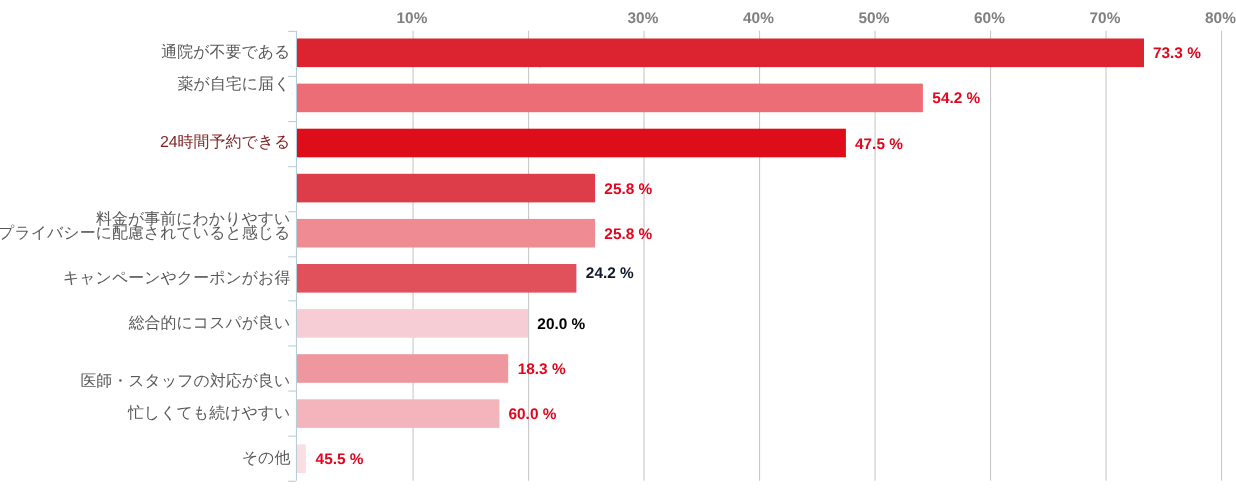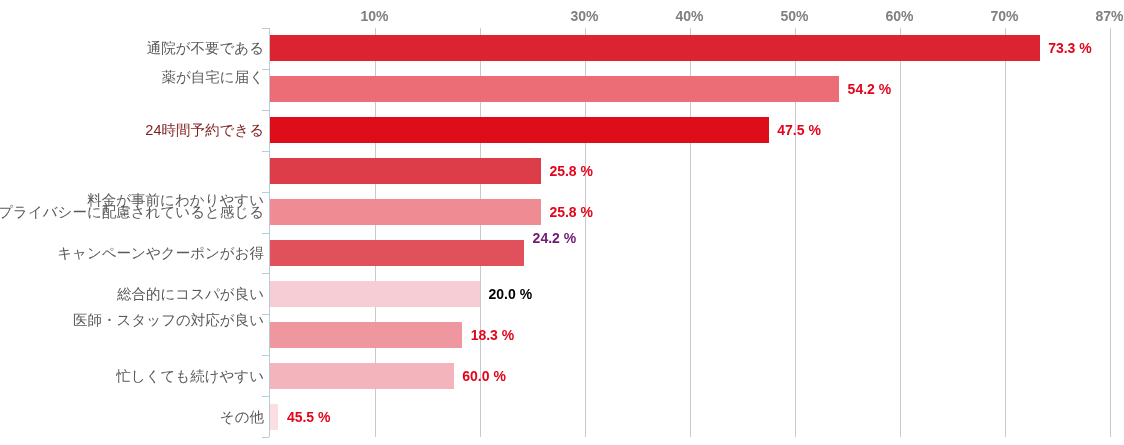--- a/index.html
+++ b/index.html
@@ -80,21 +80,21 @@
 
 <div id="chart">
   <div id="ticks">
       <div class="tick-label" style="left: 374.5px;">10%</div>
       <div class="tick-label" style="left: 479.5px; margin-top: 40px;">20%</div>
       <div class="tick-label" style="left: 584.5px;">30%</div>
       <div class="tick-label" style="left: 689.5px;">40%</div>
       <div class="tick-label" style="left: 794.5px;">50%</div>
       <div class="tick-label" style="left: 899.5px;">60%</div>
       <div class="tick-label" style="left: 1004.5px;">70%</div>
-      <div class="tick-label" style="left: 1109.5px;">87%</div>
+      <div class="tick-label" style="left: 1109.5px;">80%</div>
     </div>
   <div id="gridlines">
       <div class="gridline" style="left: 375px; height: 409px; background: rgb(201, 201, 201);"></div>
       <div class="gridline" style="left: 480px; height: 409px; background: rgb(201, 201, 201);"></div>
       <div class="gridline" style="left: 585px; height: 409px; background: rgb(201, 201, 201);"></div>
       <div class="gridline" style="left: 690px; height: 409px; background: rgb(201, 201, 201);"></div>
       <div class="gridline" style="left: 795px; height: 409px; background: rgb(201, 201, 201);"></div>
       <div class="gridline" style="left: 900px; height: 409px; background: rgb(201, 201, 201);"></div>
       <div class="gridline" style="left: 1005px; height: 409px; background: rgb(201, 201, 201);"></div>
       <div class="gridline" style="left: 1110px; height: 409px; background: rgb(201, 201, 201);"></div>
@@ -135,29 +135,29 @@
         <div class="bar-value" style="top: 164.15px; left: 549.4px; color: rgb(227, 5, 27);">25.8 %</div>
       </div>
       <div class="row" style="top: 0px;">
         <div class="cat-label" style="top: 205.05px; color: rgb(89, 89, 89);">プライバシーに配慮されていると感じる</div>
         <div class="bar" style="top: 199.05px; height: 26px; width: 270.9px; background: rgb(239, 139, 146);"></div>
         <div class="bar-value" style="top: 205.05px; left: 549.4px; color: rgb(227, 5, 27);">25.8 %</div>
       </div>
       <div class="row" style="top: 0px;">
         <div class="cat-label" style="top: 245.95px; color: rgb(89, 89, 89);">キャンペーンやクーポンがお得</div>
         <div class="bar" style="top: 239.95px; height: 26px; width: 254.1px; background: rgb(225, 81, 92);"></div>
-        <div class="bar-value" style="top: 231px; left: 532.6px; color: #701a75;">24.2 %</div>
+        <div class="bar-value" style="top: 241px; left: 532.6px; color: #0f172a;">24.2 %</div>
       </div>
       <div class="row" style="top: 0px;">
         <div class="cat-label" style="top: 286.85px; color: rgb(89, 89, 89);">総合的にコスパが良い</div>
         <div class="bar" style="top: 280.85px; height: 26px; width: 210px; background: rgb(246, 205, 212);"></div>
         <div class="bar-value" style="top: 286.85px; left: 488.5px; color: #000000;">20.0 %</div>
       </div>
       <div class="row" style="top: 0px;">
-        <div class="cat-label" style="top: 313px; color: rgb(89, 89, 89); margin-left: 16px;">医師・スタッフの対応が良い</div>
+        <div class="cat-label" style="top: 340px; color: rgb(89, 89, 89); margin-left: 16px;">医師・スタッフの対応が良い</div>
         <div class="bar" style="top: 321.75px; height: 26px; width: 192.15px; background: rgb(239, 151, 158);"></div>
         <div class="bar-value" style="top: 327.75px; left: 470.65px; color: rgb(227, 5, 27);">18.3 %</div>
       </div>
       <div class="row" style="top: 0px;">
         <div class="cat-label" style="top: 368.65px; color: rgb(89, 89, 89);">忙しくても続けやすい</div>
         <div class="bar" style="top: 362.65px; height: 26px; width: 183.75px; background: rgb(244, 180, 187);"></div>
         <div class="bar-value" style="top: 368.65px; left: 462.25px; color: rgb(227, 5, 27);">60.0 %</div>
       </div>
       <div class="row" style="top: 0px;">
         <div class="cat-label" style="top: 409.55px; color: rgb(89, 89, 89);">その他</div>

